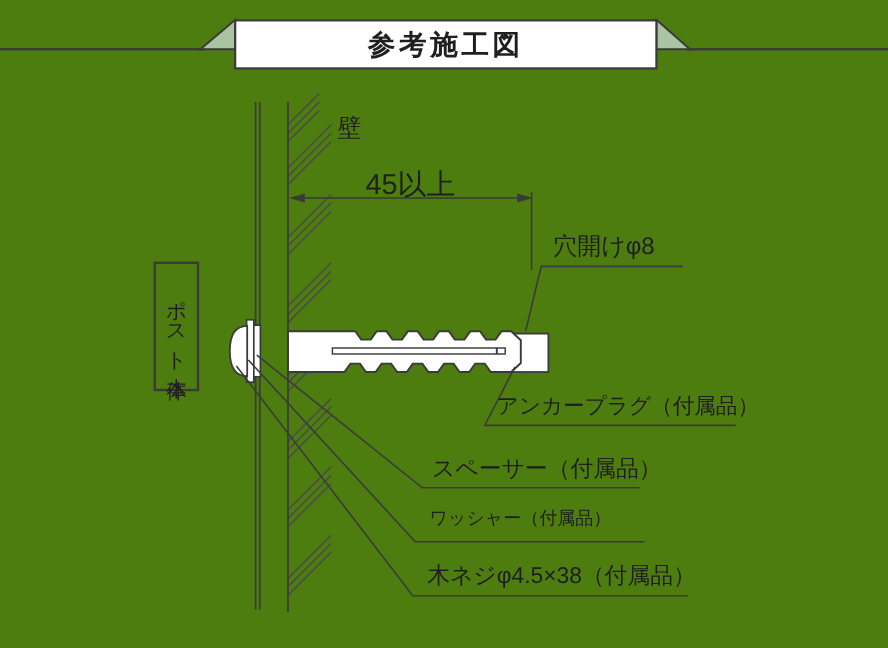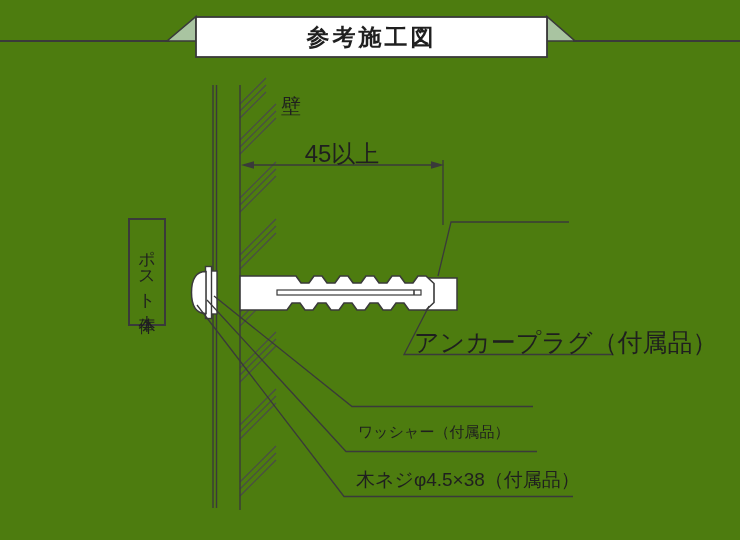--- a/index.html
+++ b/index.html
@@ -22,21 +22,21 @@
   .title-box {
     position: absolute;
     left: 196px; top: 17px;
     width: 351px; height: 40px;
     display: flex; align-items: center; justify-content: center;
     font-size: 23px; font-weight: 600; letter-spacing: 3px;
   }
   .wall-lbl   { left: 281px; top: 93px;  font-size: 20px; }
   .dim-lbl    { left: 241px; top: 138px; width: 202px; text-align: center; font-size: 24px; }
   .hole-lbl   { left: 461px; top: 192px; font-size: 20px; }
-  .anchor-lbl { left: 414px; top: 326px; font-size: 25px; }
+  .anchor-lbl { left: 414px; top: 326px; font-size: 18px; }
   .spacer-lbl { left: 360px; top: 378px; font-size: 19px; }
   .washer-lbl { left: 358px; top: 423px; font-size: 15px; }
   .screw-lbl  { left: 356px; top: 467px; font-size: 19px; }
   .post-box {
     position: absolute;
     left: 128px; top: 218px;
     width: 38px; height: 108px;
     border: 2px solid #3a3a3a;
     box-sizing: border-box;
     display: flex; align-items: center; justify-content: center;
@@ -118,23 +118,25 @@
       <path d="M197,305 L344,496.5 H573"></path>
     </g>
   </svg>
 
   <div class="title-box lbl">参考施工図</div>
 
   <div class="lbl wall-lbl">壁</div>
 
   <div class="lbl dim-lbl">45以上</div>
 
+  <div class="lbl hole-lbl">穴開けφ8</div>
 
   <div class="lbl anchor-lbl">アンカープラグ（付属品）</div>
 
+  <div class="lbl spacer-lbl">スペーサー（付属品）</div>
 
   <div class="lbl washer-lbl">ワッシャー（付属品）</div>
 
   <div class="lbl screw-lbl">木ネジφ4.5×38（付属品）</div>
 
   <div class="post-box">
     <span>ポスト本体</span>
   </div>
 
 </div>

